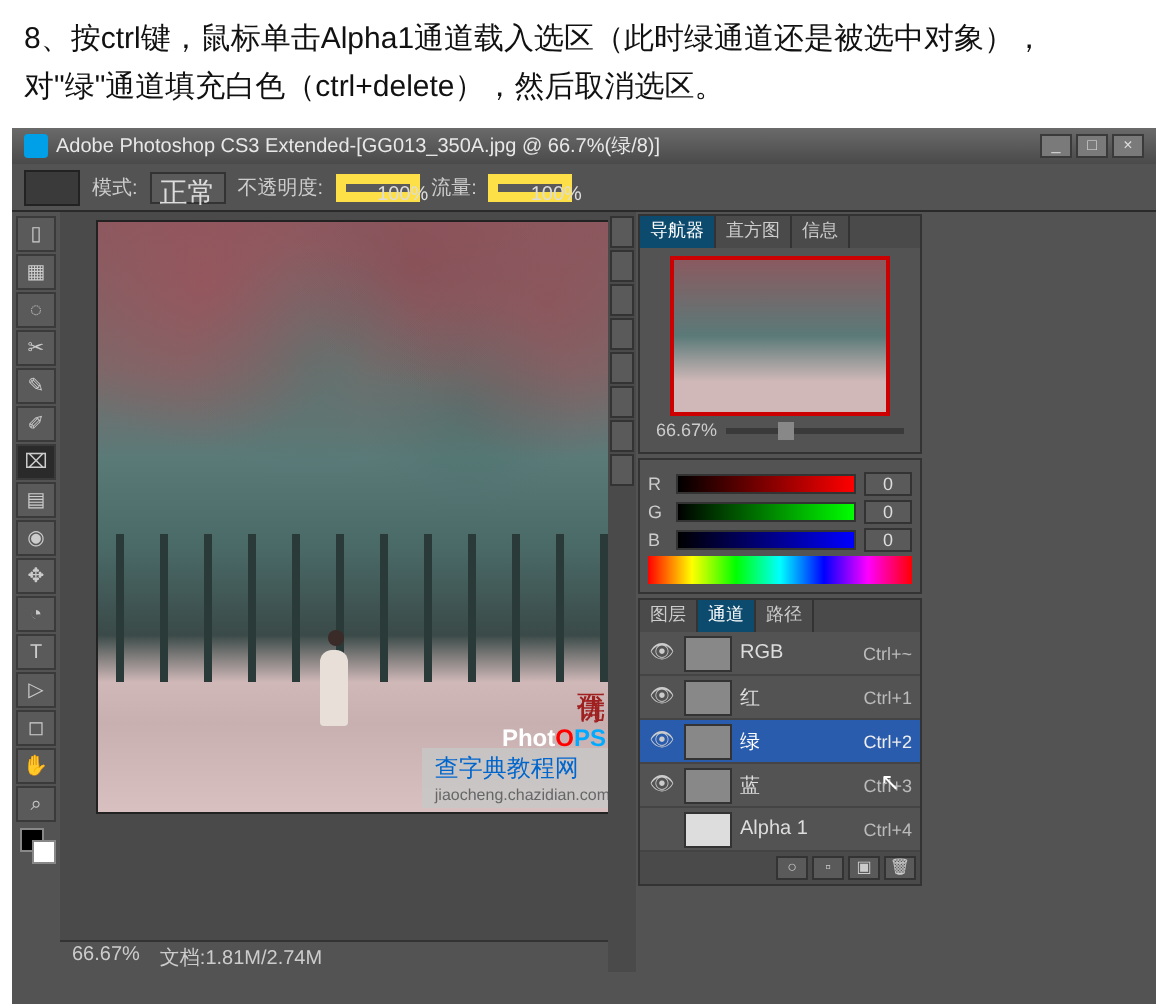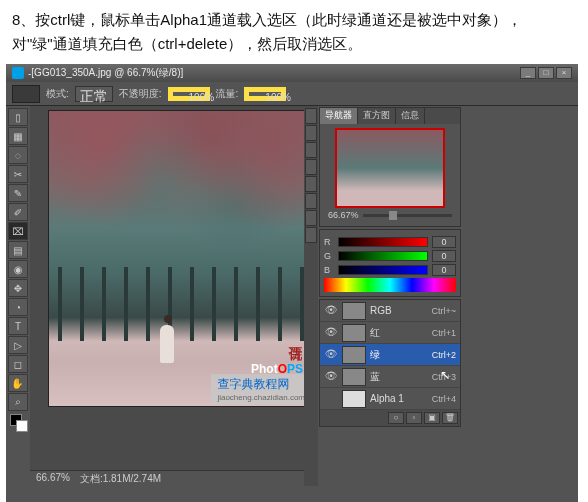--- a/index.html
+++ b/index.html
@@ -42,21 +42,21 @@
 .wm-stamp{position:absolute;bottom:70px;right:8px;color:#a02020;font-size:14px;writing-mode:vertical-rl}
 .wm-bottom{position:absolute;bottom:2px;right:2px;background:rgba(200,200,200,.8);padding:2px 6px;font-size:10px}
 .wm-main{color:#06c;font-size:12px}.wm-sub{color:#666;font-size:8px}
 .status{position:absolute;bottom:0;left:0;right:0;height:16px;background:#535353;color:#ccc;font-size:10px;padding:1px 6px;display:flex;gap:10px;border-top:1px solid #333}
 .panels{width:144px;background:#535353;display:flex;flex-direction:column}
 .pal-strip{width:14px;background:#4a4a4a;display:flex;flex-direction:column;gap:1px;padding:2px 1px}
 .pal-btn{width:12px;height:16px;background:#5a5a5a;border:1px solid #333}
 .panel{border:1px solid #333;margin:1px;background:#535353}
 .panel-tabs{display:flex;background:#4a4a4a;height:16px}
 .ptab{font-size:9px;color:#ccc;padding:1px 5px;background:#4a4a4a;border-right:1px solid #333}
-.ptab.active{background:#737373;color:#fff}
+.ptab.active{background:#0c4a6e;color:#fff}
 .nav-panel .body{padding:4px;position:relative}
 .nav-thumb{width:110px;height:80px;border:2px solid #c00;background:linear-gradient(180deg,#8a5a60 0%,#5a7a78 50%,#d0b8b8 80%);margin:0 auto}
 .nav-zoom{display:flex;align-items:center;gap:4px;padding:2px 4px;font-size:9px;color:#ccc}
 .zoom-slider{flex:1;height:3px;background:#3a3a3a;position:relative}
 .zoom-handle{position:absolute;left:30%;top:-3px;width:8px;height:9px;background:#888}
 .color-panel .body{padding:4px}
 .rgb-row{display:flex;align-items:center;gap:4px;margin:2px 0}
 .rgb-lbl{width:10px;font-size:9px;color:#ccc}
 .rgb-slider{flex:1;height:10px;border:1px solid #333}
 .rgb-r{background:linear-gradient(90deg,#000,#f00)}
@@ -80,20 +80,21 @@
 </style>
 </head>
 <body>
 
 <div class="instruction">8、按ctrl键，鼠标单击Alpha1通道载入选区（此时绿通道还是被选中对象），对"绿"通道填充白色（ctrl+delete），然后取消选区。</div>
 
 <div class="ps-window">
 
   <div class="titlebar">
     <span class="ps-icon"></span>
+    <span>Adobe Photoshop CS3 Extended</span>
     <span> - </span>
     <span>[GG013_350A.jpg @ 66.7%(绿/8)]</span>
     <div class="win-ctrl">
       <div class="win-btn">_</div>
       <div class="win-btn">□</div>
       <div class="win-btn">×</div>
     </div>
   </div>
 
 
@@ -213,20 +214,25 @@
             <div class="rgb-row">
               <span class="rgb-lbl">B</span>
               <div class="rgb-slider rgb-b"></div>
               <span class="rgb-val">0</span>
             </div>
             <div class="spectrum"></div>
           </div>
         </div>
 
         <div class="panel ch-panel" style="position:relative">
+          <div class="panel-tabs">
+            <div class="ptab">图层</div>
+            <div class="ptab active">通道</div>
+            <div class="ptab">路径</div>
+          </div>
           <div class="body">
             <div class="ch-row">
               <span class="ch-eye">👁</span>
               <div class="ch-thumb"></div>
               <span class="ch-name">RGB</span>
               <span class="ch-key">Ctrl+~</span>
             </div>
             <div class="ch-row">
               <span class="ch-eye">👁</span>
               <div class="ch-thumb"></div>

